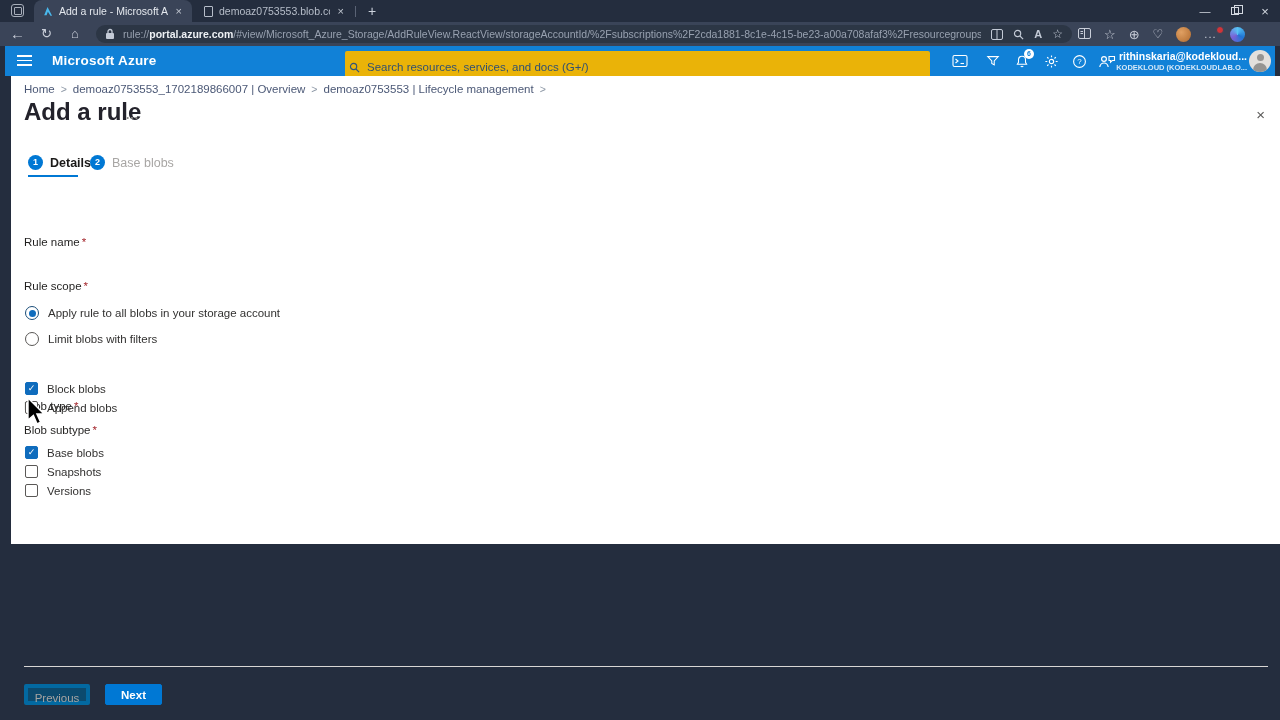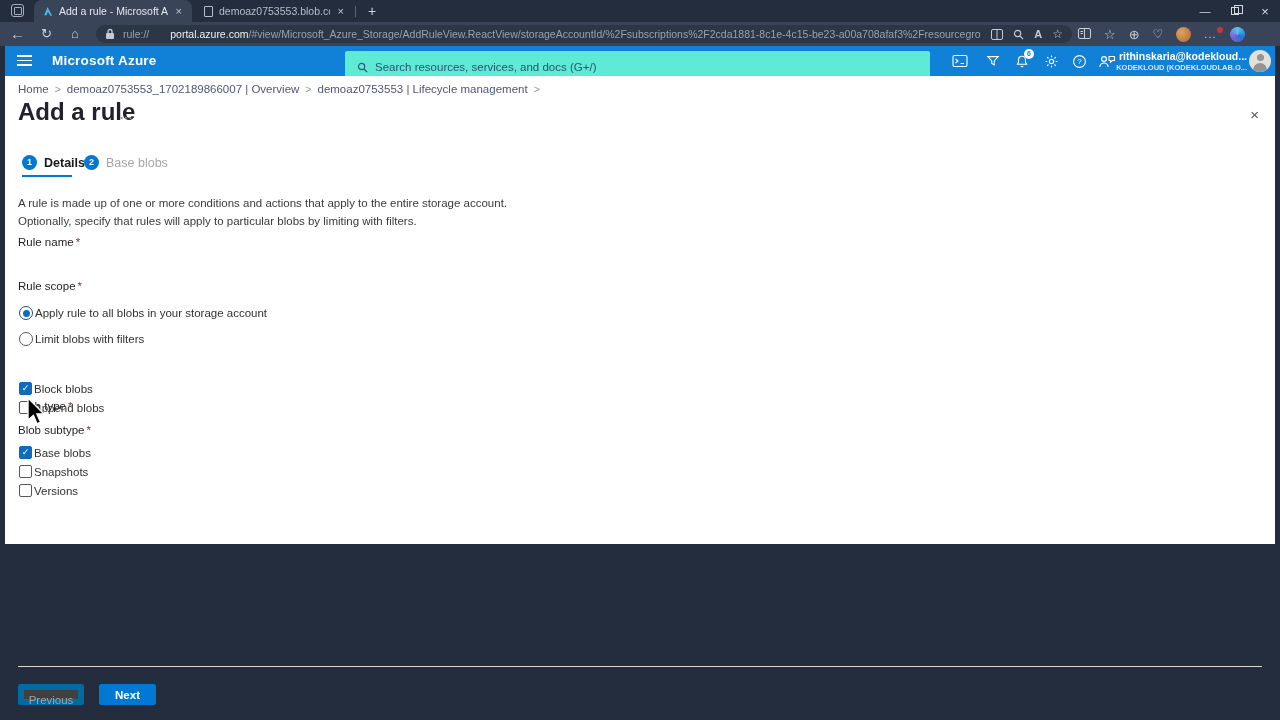--- a/index.html
+++ b/index.html
@@ -25,74 +25,74 @@
   .restore-glyph::before { content:""; position:absolute; top:-3px; left:2px; width:7px; height:7px; border:1px solid #d4d9e1; }
 
   
   .toolbar { position:absolute; top:22px; left:0; width:1280px; height:24px; background:#3a4458; display:flex; align-items:center; }
   .nav-ico { color:#c9ced9; text-align:center; }
   .nav-back { position:absolute; left:10px; font-size:15px; top:3px; }
   .nav-refresh { position:absolute; left:41px; font-size:13px; top:4px; }
   .nav-home { position:absolute; left:71px; font-size:13px; top:4px; }
   .addrpill { position:absolute; left:96px; top:3px; width:976px; height:18px; background:#2c3645; border-radius:9px; display:flex; align-items:center; padding:0 9px; }
   .url { flex:1; font-size:10.5px; white-space:nowrap; overflow:hidden; color:#98a1b0; }
-  .url b { color:#edf0f4; font-weight:400;margin-left:21px; }
+  .url b { color:#edf0f4; font-weight:700; }
   .pill-ico { margin-left:10px; color:#c3cad6; font-size:12px; flex:none; display:flex; align-items:center; }
   .after-pill { position:absolute; top:0; left:1078px; height:24px; display:flex; align-items:center; gap:13px; color:#c9ced9; }
   .avatar-br { width:15px; height:15px; border-radius:50%; background:radial-gradient(circle at 35% 35%, #e0a063, #b06a2e); }
   .more-wrap { position:relative; font-size:11px; letter-spacing:1px; }
   .red-dot { position:absolute; right:-7px; top:-2px; width:8px; height:8px; border-radius:50%; background:#d13438; border:1px solid #3a4458; }
   .copilot { width:15px; height:15px; border-radius:50%; background:conic-gradient(#57c4f5,#1f74d4,#7b61d6,#57c4f5); }
 
   
   .az-header { position:absolute; top:46px; left:5px; width:1270px; height:30px; background:#1181d7; }
   .hamburger { position:absolute; left:12px; top:9px; width:15px; }
   .hamburger span { display:block; height:1.6px; background:#fff; margin-bottom:3px; }
   .brand { position:absolute; left:47px; top:7px; color:#fff; font-size:13.5px; font-weight:700; letter-spacing:.2px; }
-  .az-search { position:absolute; left:340px; top:5px; width:585px; height:32px; background:#5eead4; border-radius:2px; display:flex; align-items:center; padding:0 12px; }
+  .az-search { position:absolute; left:340px; top:5px; width:585px; height:32px; background:#eab308; border-radius:2px; display:flex; align-items:center; padding:0 4px; }
   .az-search input { flex:1; border:none; outline:none; background:transparent; font-size:11.5px; color:#2b3c52; margin-left:7px; font-family:inherit; }
   .az-search input::placeholder { color:#315071; opacity:1; }
   .hd-ico { position:absolute; top:7px; width:20px; height:16px; display:flex; align-items:center; justify-content:center; }
   .bell-badge { position:absolute; top:-4px; right:-2px; min-width:10px; height:10px; border-radius:50%; background:#fff; color:#1181d7; font-size:7px; font-weight:700; text-align:center; line-height:10px; }
   .account { position:absolute; right:28px; top:4px; text-align:right; color:#fff; line-height:1.25; }
   .acc-mail { font-size:10.5px; font-weight:600; }
   .acc-tenant { font-size:7.5px; font-weight:700; color:#d5e8f8; }
   .az-avatar { position:absolute; right:4px; top:4px; width:22px; height:22px; border-radius:50%; background:#e3e0dc; overflow:hidden; }
   .az-avatar::before { content:""; position:absolute; left:7.5px; top:4px; width:7px; height:7px; border-radius:50%; background:#969491; }
   .az-avatar::after { content:""; position:absolute; left:4px; top:13px; width:14px; height:9px; border-radius:7px 7px 0 0; background:#969491; }
 
   
-  .content { position:absolute; top:76px; left:5px; width:1270px; height:468px; background:#fff; }
+  .content { position:absolute; top:76px; left:11px; width:1270px; height:468px; background:#fff; }
   .breadcrumb { position:absolute; left:13px; top:7px; font-size:11.5px; color:#4b5876; }
   .breadcrumb .sep { color:#8c97a5; margin:0 6px; font-size:10.5px; }
   .panel-close { position:absolute; right:16px; top:30px; font-size:15px; color:#5b5a59; }
   .page-title { position:absolute; left:13px; top:22px; font-size:24px; font-weight:700; color:#23222b; }
   .title-more { position:absolute; left:115px; top:32px; font-size:12px; font-weight:700; color:#8a8886; letter-spacing:1px; }
 
   .step { position:absolute; top:79px; display:flex; align-items:center; gap:7px; font-size:12.5px; }
   .step-num { width:15px; height:15px; border-radius:50%; background:#0078d4; color:#fff; font-size:9px; font-weight:700; text-align:center; line-height:15px; flex:none; }
   .step1 { left:17px; color:#1b1a19; font-weight:700; }
   .step2 { left:79px; color:#a8a6a4; }
   .step-underline { position:absolute; left:17px; top:99px; width:50px; height:2px; background:#0078d4; }
 
   .desc { position:absolute; left:13px; top:118px; width:522px; font-size:11.5px; line-height:1.6; color:#3b3a39; }
   .field-label { position:absolute; left:13px; font-size:11.5px; color:#201f1e; }
   .req { color:#a4262c; margin-left:2px; }
   .rule-input { position:absolute; left:13px; top:177px; width:512px; height:21px; border:1px solid #76736f; border-radius:2px; background:#fff; font-size:11.5px; color:#201f1e; padding:0 8px; font-family:inherit; outline:none; }
 
-  .opt-row { position:absolute; left:14px; display:flex; align-items:center; gap:2px; font-size:11.5px; color:#323130; }
+  .opt-row { position:absolute; left:14px; display:flex; align-items:center; gap:9px; font-size:11.5px; color:#323130; }
   .radio { width:14px; height:14px; border-radius:50%; border:1px solid #5a5856; flex:none; display:flex; align-items:center; justify-content:center; background:#fff; }
   .radio.sel { border:1.5px solid #1b4e79; }
   .radio.sel i { width:7px; height:7px; border-radius:50%; background:#0f6cbd; }
   .cbox { width:13px; height:13px; border:1px solid #5a5856; border-radius:2px; flex:none; background:#fff; display:flex; align-items:center; justify-content:center; }
   .cbox.on { background:#0f6cbd; border-color:#0f6cbd; color:#fff; font-size:9px; font-weight:700; line-height:1; }
 
   .divider { position:absolute; left:13px; right:13px; top:590px; height:1px; background:#d8d6d4; }
   .btn { position:absolute; top:608px; height:21px; font-size:11.5px; text-align:center; line-height:21px; border-radius:2px; }
-  .btn-prev { left:13px; width:66px; background:#404040; color:#a6a4a2; border:6px solid #0369a1; }
+  .btn-prev { left:13px; width:66px; background:#0c4a6e; color:#a6a4a2; border:4px solid #0369a1; }
   .btn-next { left:94px; width:57px; background:#0078d4; color:#fff; font-weight:700; border:1px solid #0078d4; }
 
   .cursor { position:absolute; left:26px; top:397px; z-index:50; }
 </style>
 </head>
 <body>
 
 <div id="app">
 
   <div class="titlebar">
@@ -236,21 +236,20 @@
     <div class="step step1">
       <span class="step-num">1</span>
       <span>Details</span>
     </div>
     <div class="step step2">
       <span class="step-num">2</span>
       <span>Base blobs</span>
     </div>
     <div class="step-underline"></div>
 
-    <p class="desc">A rule is made up of one or more conditions and actions that apply to the entire storage account. Optionally, specify that rules will apply to particular blobs by limiting with filters.</p>
 
     <label class="field-label" style="top:160px;"><span>Rule name</span><span class="req">*</span></label>
 
     <label class="field-label" style="top:204px;"><span>Rule scope</span><span class="req">*</span></label>
 
     <div class="opt-row" style="top:230px;">
       <span class="radio sel">
           <i></i>
         </span>
       <span>Apply rule to all blobs in your storage account</span>

